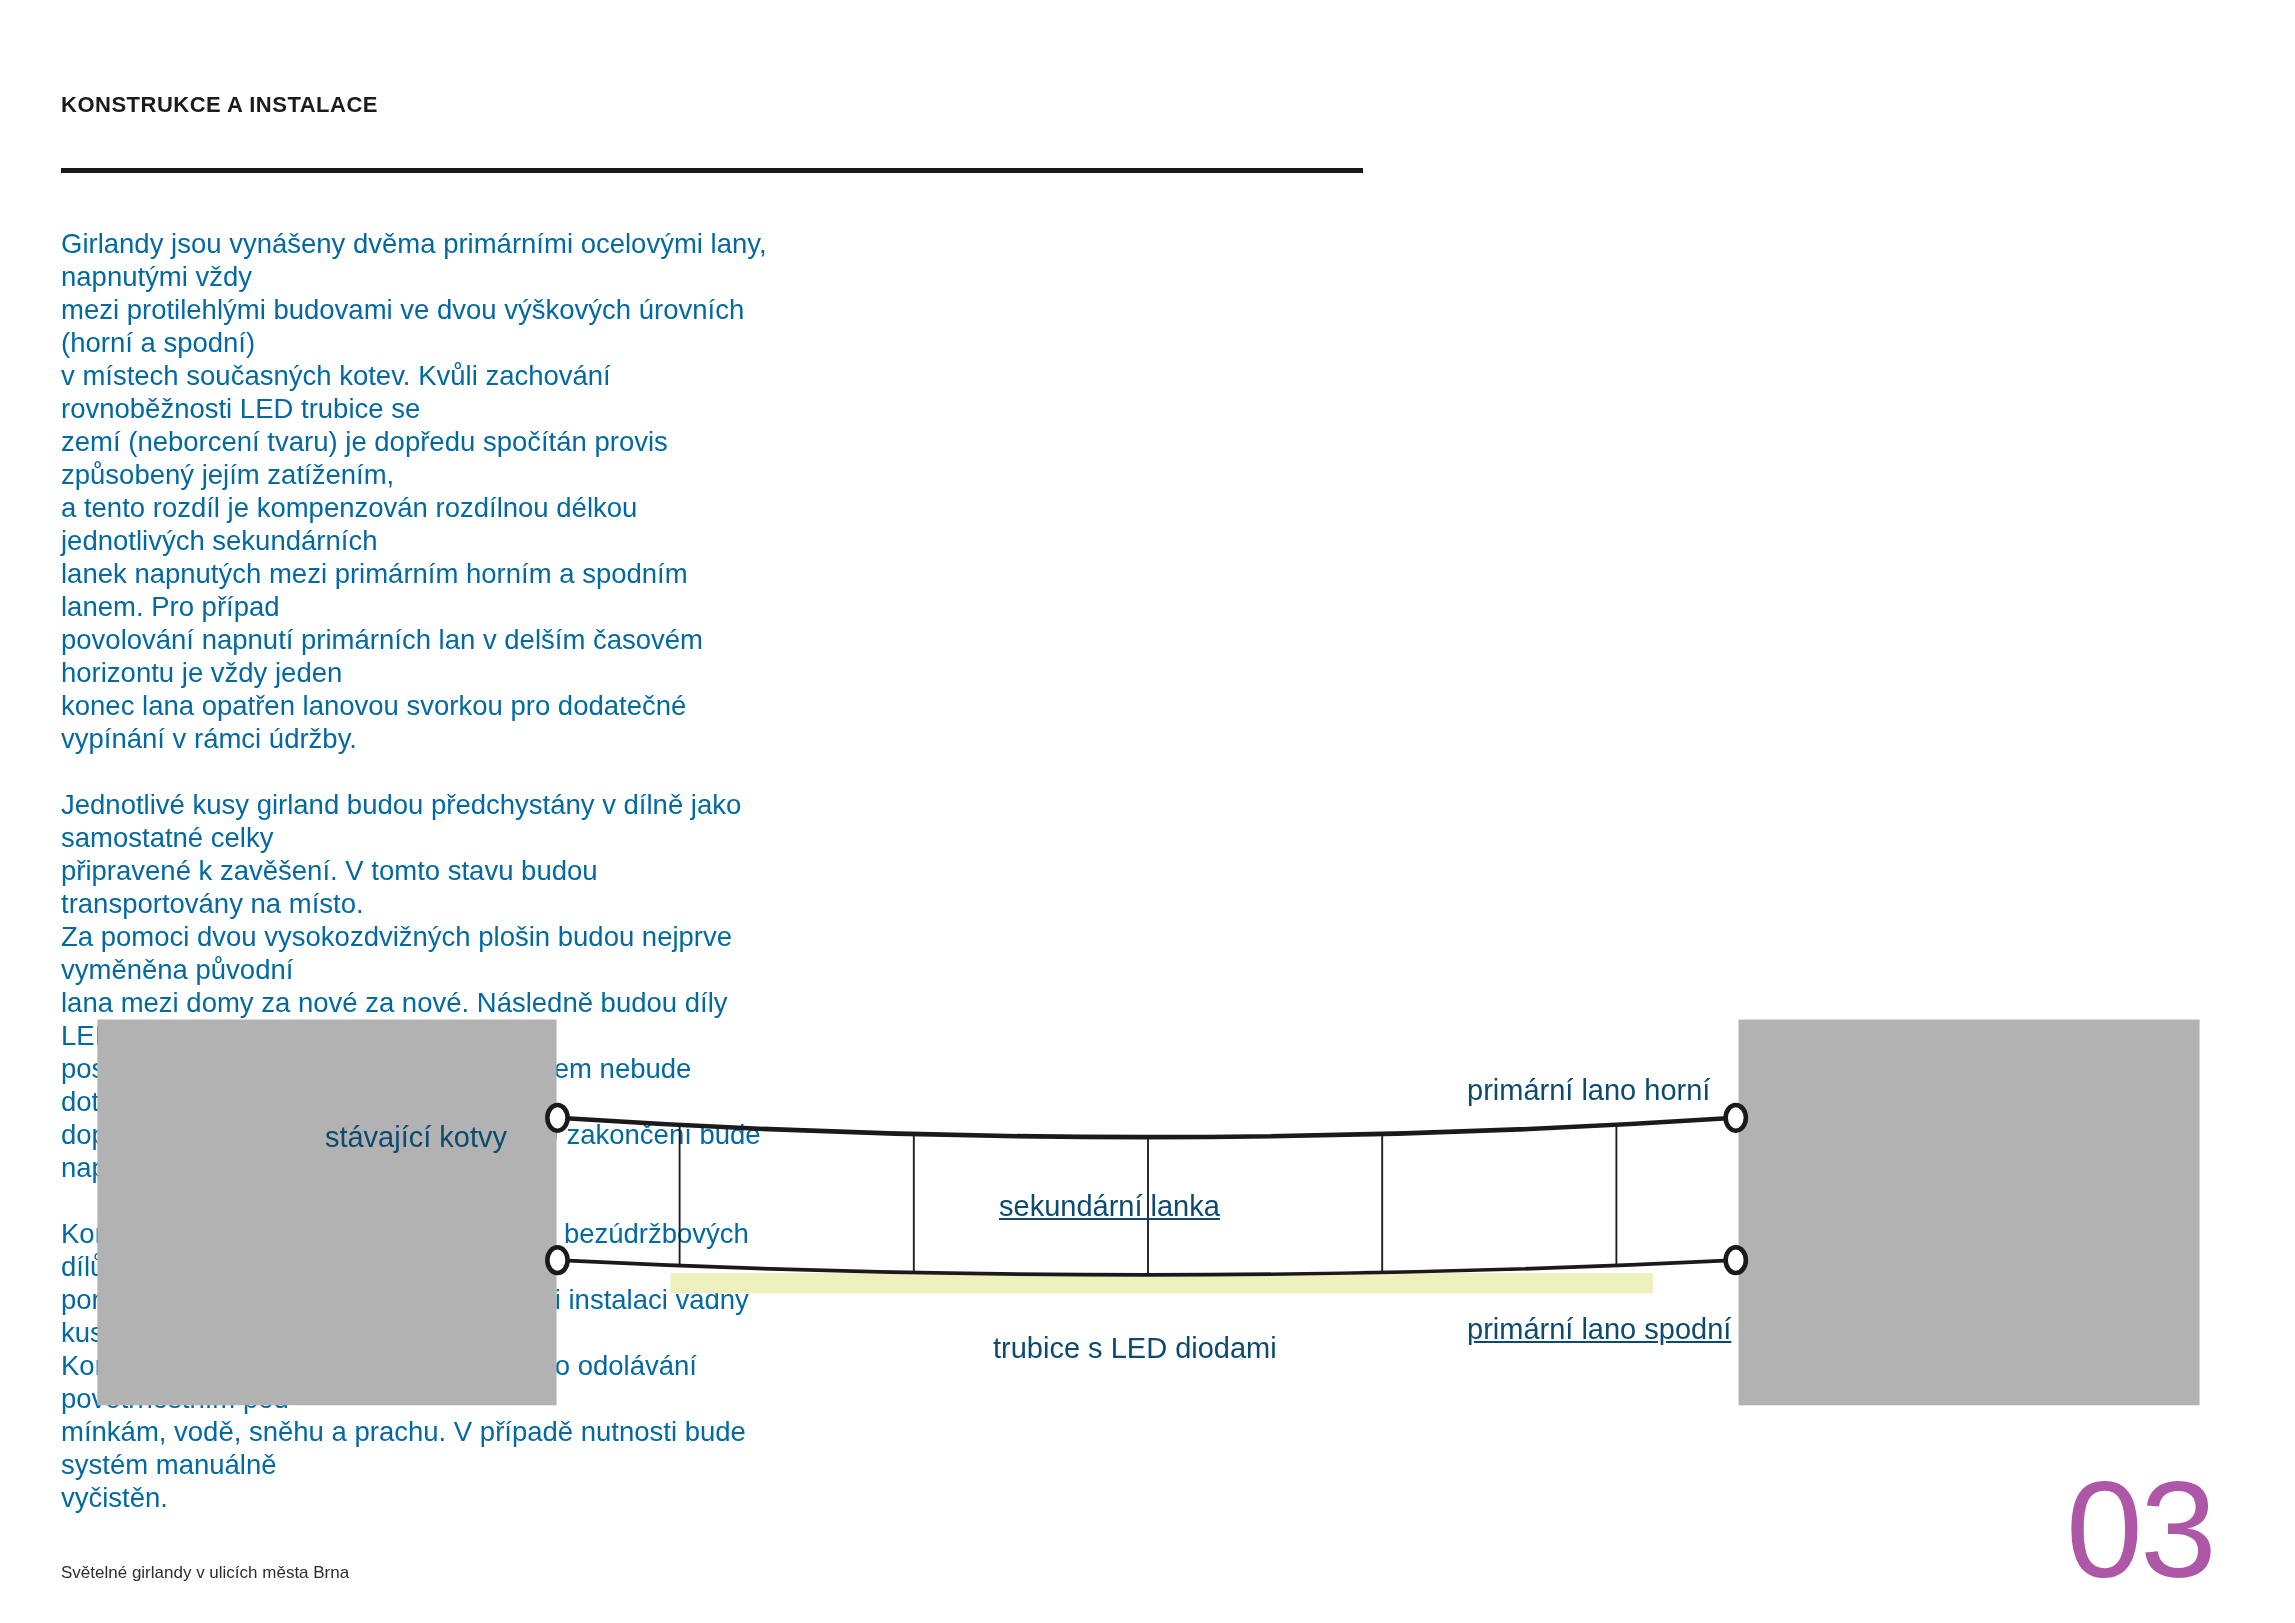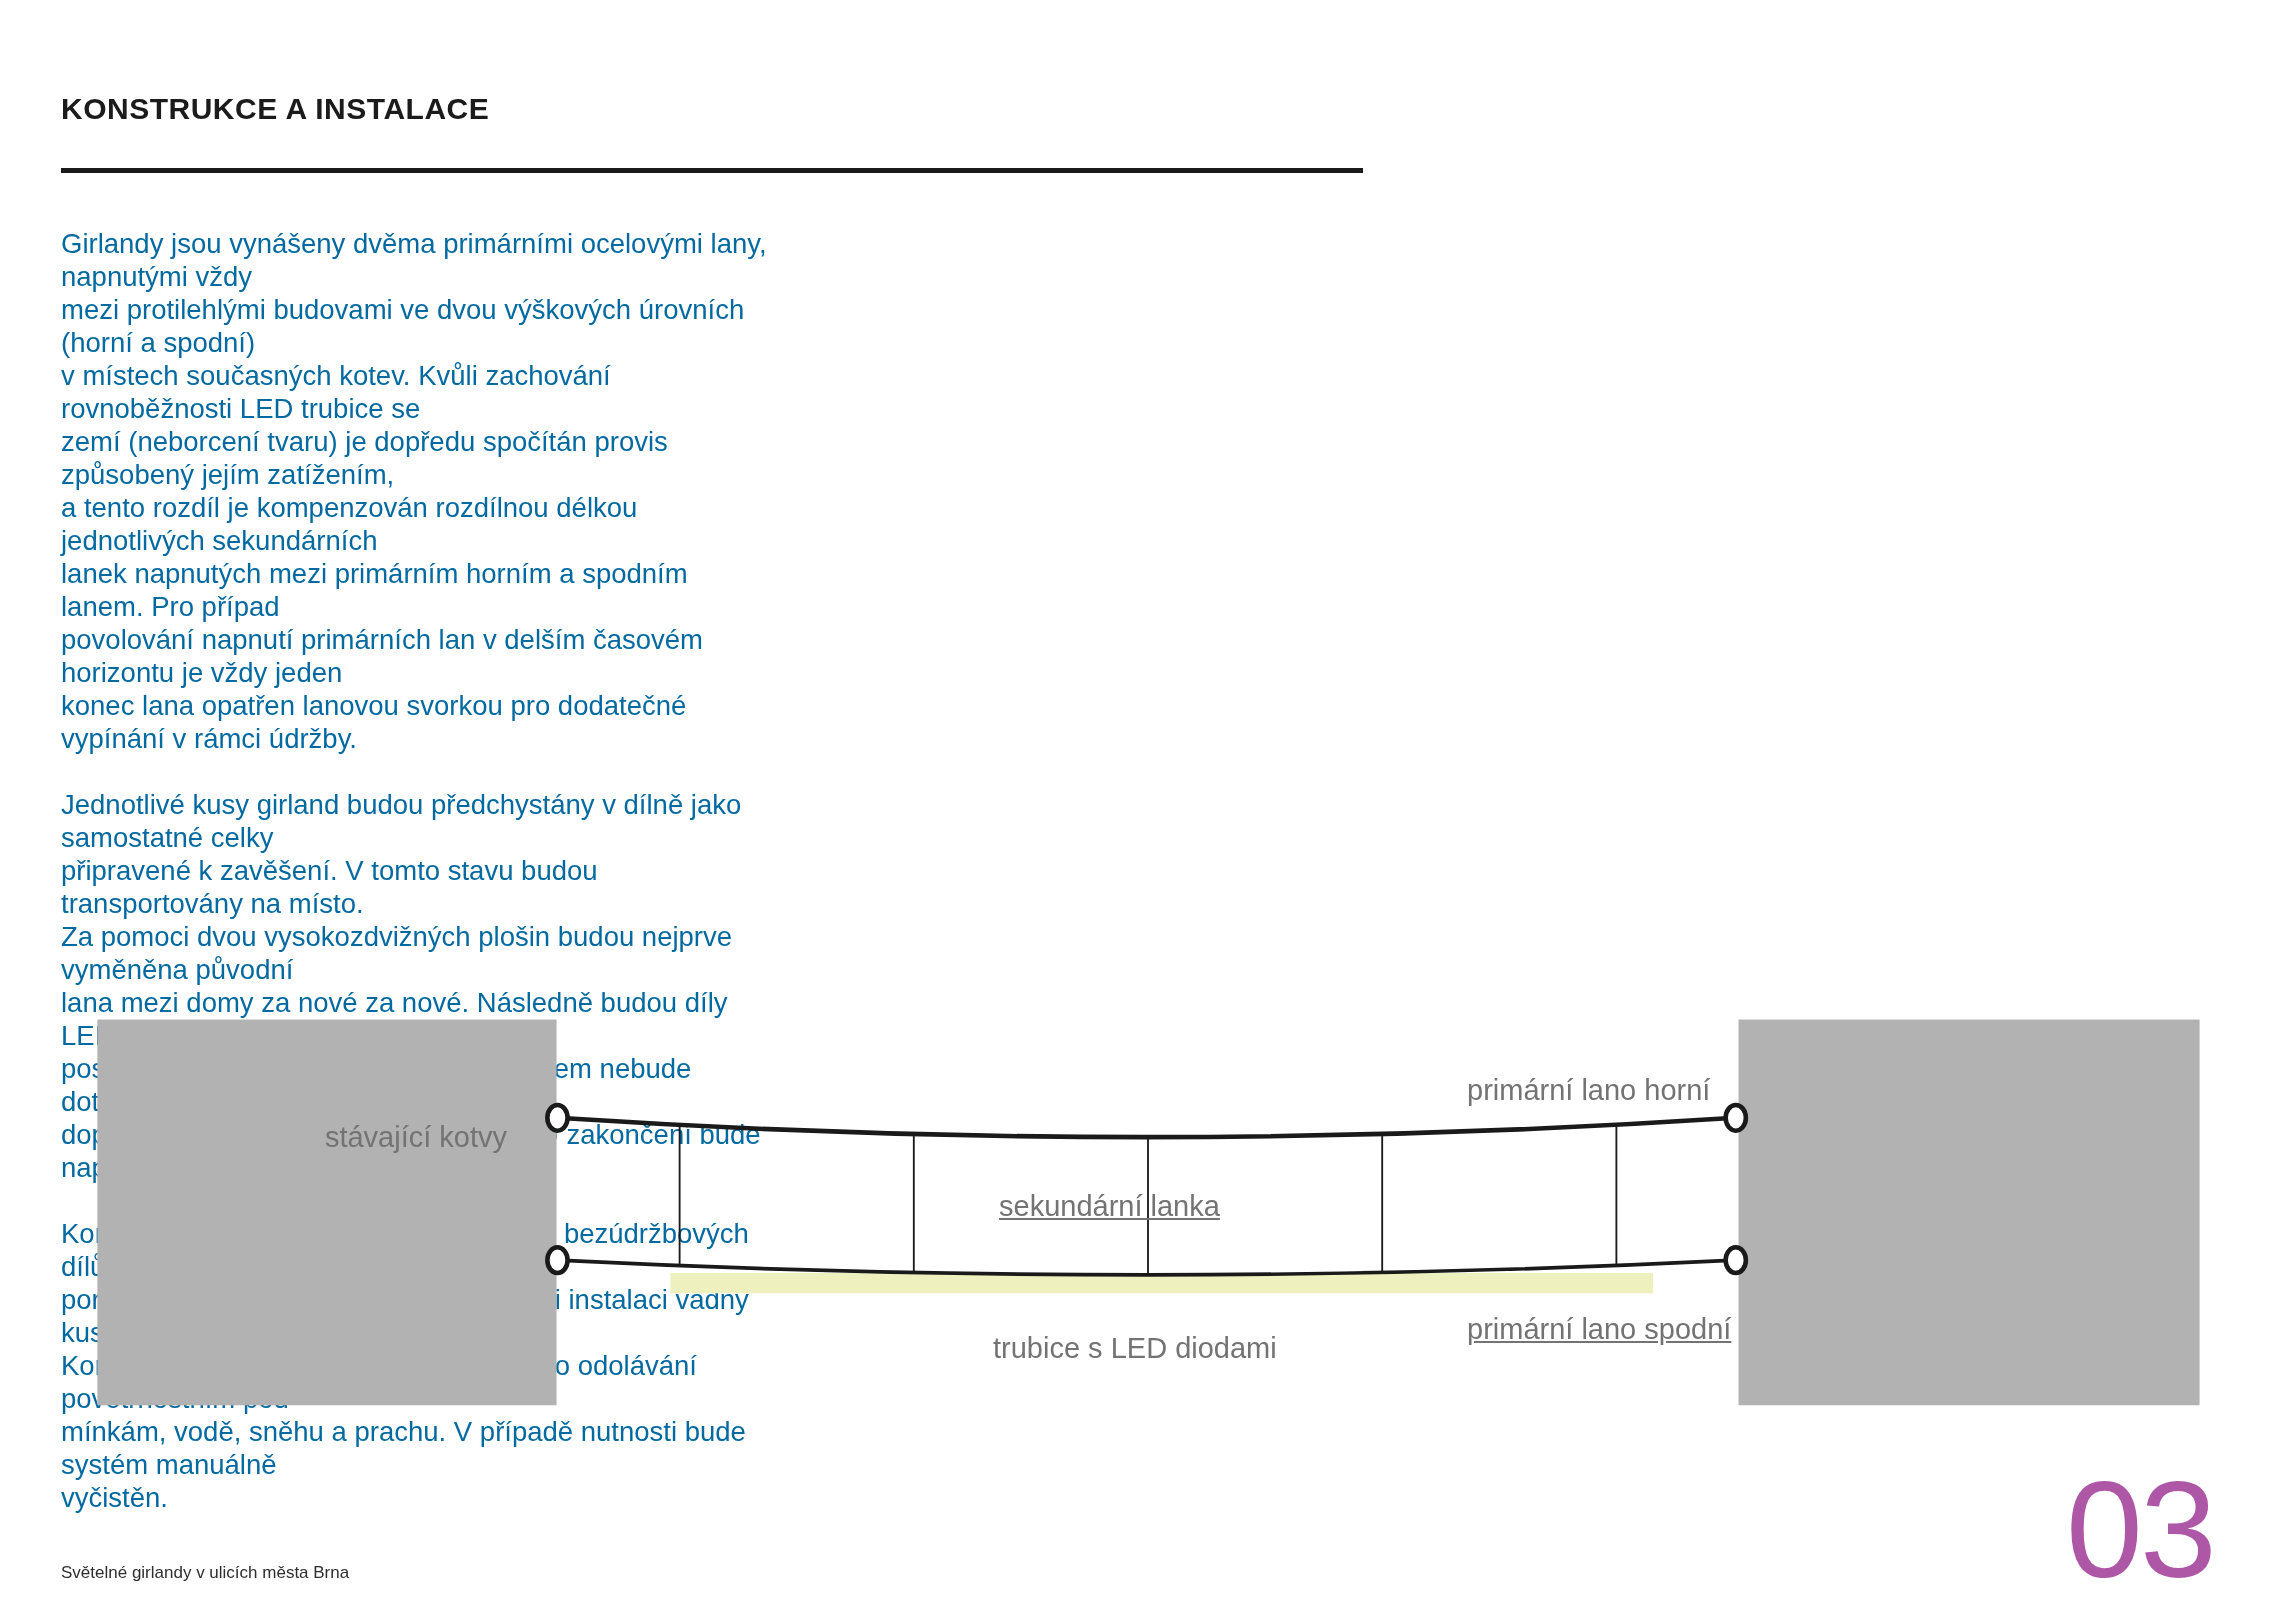--- a/index.html
+++ b/index.html
@@ -9,21 +9,21 @@
     height: 1624px;
     background: #ffffff;
     overflow: hidden;
     font-family: "Liberation Sans", sans-serif;
     color: #2e2e2e;
   }
   .page-title {
     position: absolute;
     left: 61px;
     top: 92px;
-    font-size: 30px;
+    font-size: 22px;
     font-weight: 700;
     letter-spacing: 0.5px;
     color: #1b1b1b;
   }
   .title-rule {
     position: absolute;
     left: 61px;
     top: 168px;
     width: 1302px;
     height: 4.6px;
@@ -46,21 +46,21 @@
     position: absolute;
     left: 0;
     top: 0;
     width: 2296px;
     height: 1624px;
   }
   .diagram-label {
     position: absolute;
     font-size: 29px;
     line-height: 33px;
-    color: #737373;
+    color: #0c4a6e;
     white-space: nowrap;
   }
   .label-existing-anchors { left: 268px; top: 1121px; width: 239px; text-align: right; }
   .label-primary-rope-top { left: 1467px; top: 1074px; }
   .label-secondary-ropes  { left: 999px; top: 1190px; text-decoration: underline; }
   .label-led-tube         { left: 993px; top: 1332px; }
   .label-primary-rope-bottom { left: 1467px; top: 1313px; text-decoration: underline; }
   .footer-text {
     position: absolute;
     left: 61px;

